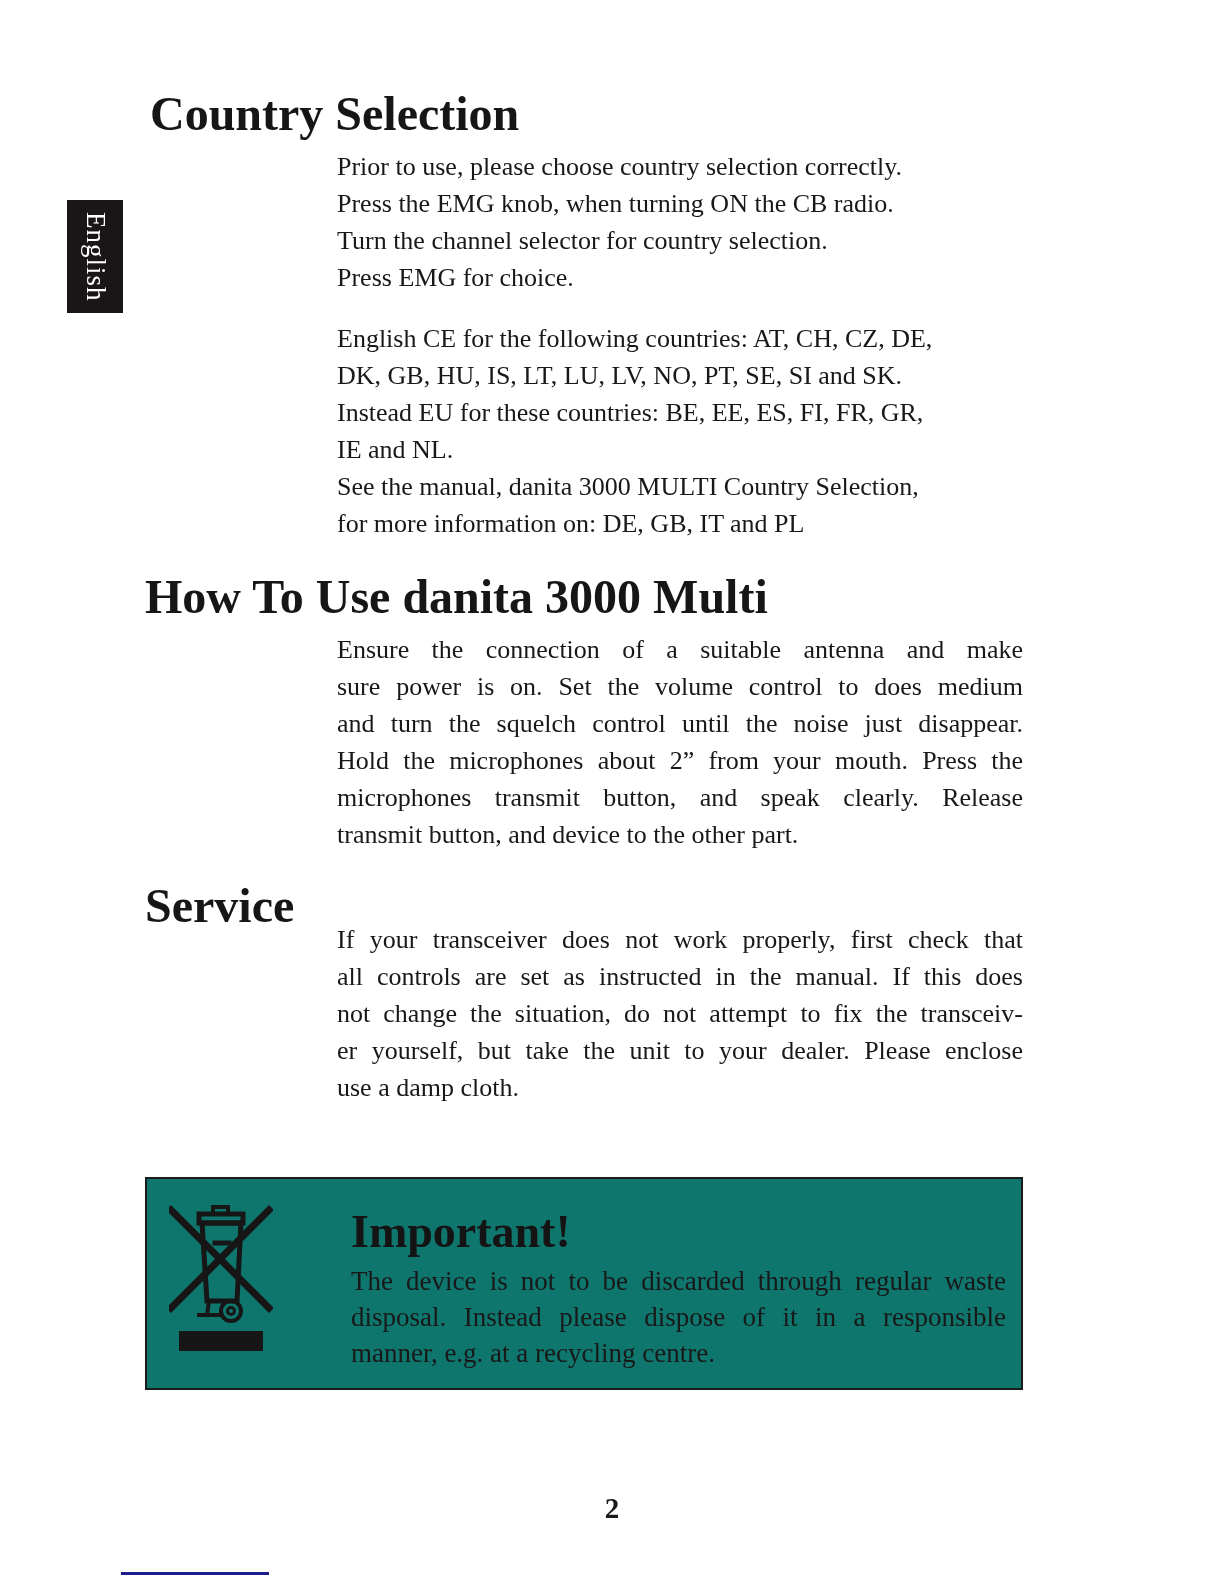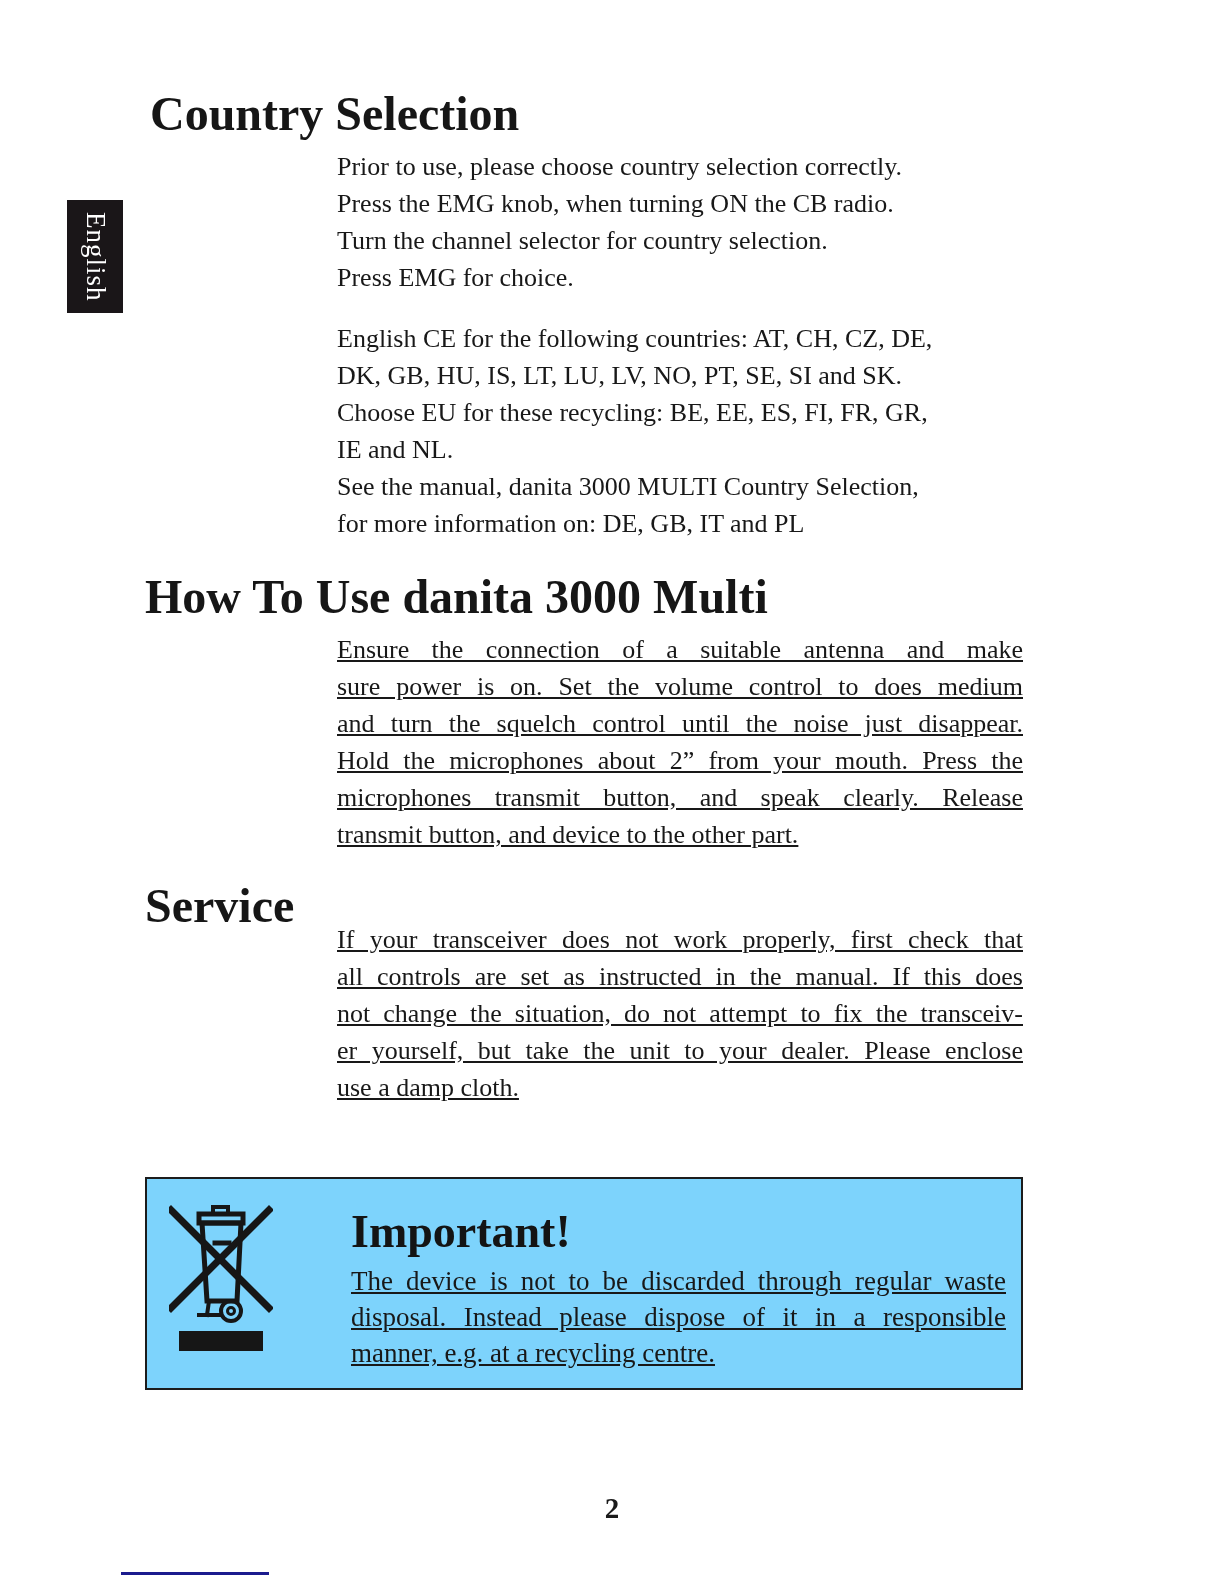--- a/index.html
+++ b/index.html
@@ -49,29 +49,28 @@
   #para-country-1 { left:337px; top:148px; }
   #para-country-2 { left:337px; top:320px; }
   #para-howto     { left:337px; top:631px; }
   #para-service   { left:337px; top:921px; }
 
   .tline { white-space:nowrap; }
   .justify .tline {
     white-space:normal;
     text-align:justify;
     text-align-last:justify;
-    text-decoration:underline;
   }
   .justify .tline:last-child { text-align-last:left; }
 
   
   .important-box {
     left:145px; top:1177px; width:874px; height:209px;
     border:2px solid #1c1c1c;
-    background:#7dd3fc;
+    background:#0f766e;
   }
   .weee { left:22px; top:26px; }
   .important-title {
     left:204px; top:28px;
     font-weight:bold; font-size:46px; line-height:50px; color:#141414;
     white-space:nowrap;
   }
   .important-para {
     left:204px; top:84px; width:655px;
     font-size:27px; line-height:36px; color:#181818;
@@ -102,21 +101,21 @@
   <div class="abs para" id="para-country-1">
       <div class="tline">Prior to use, please choose country selection correctly.</div>
       <div class="tline">Press the EMG knob, when turning ON the CB radio.</div>
       <div class="tline">Turn the channel selector for country selection.</div>
       <div class="tline">Press EMG for choice.</div>
     </div>
 
   <div class="abs para" id="para-country-2">
       <div class="tline">English CE for the following countries: AT, CH, CZ, DE,</div>
       <div class="tline">DK, GB, HU, IS, LT, LU, LV, NO, PT, SE, SI and SK.</div>
-      <div class="tline">Choose EU for these recycling: BE, EE, ES, FI, FR, GR,</div>
+      <div class="tline">Instead EU for these countries: BE, EE, ES, FI, FR, GR,</div>
       <div class="tline">IE and NL.</div>
       <div class="tline">See the manual, danita 3000 MULTI Country Selection,</div>
       <div class="tline">for more information on: DE, GB, IT and PL</div>
     </div>
 
   <div class="abs h-section" id="h-howto">How To Use danita 3000 Multi</div>
 
   <div class="abs para justify" id="para-howto">
       <div class="tline">Ensure the connection of a suitable antenna and make</div>
       <div class="tline">sure power is on. Set the volume control to does medium</div>

